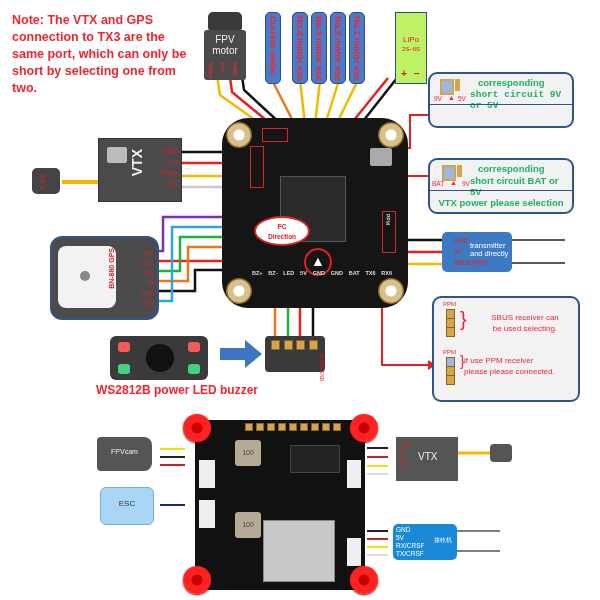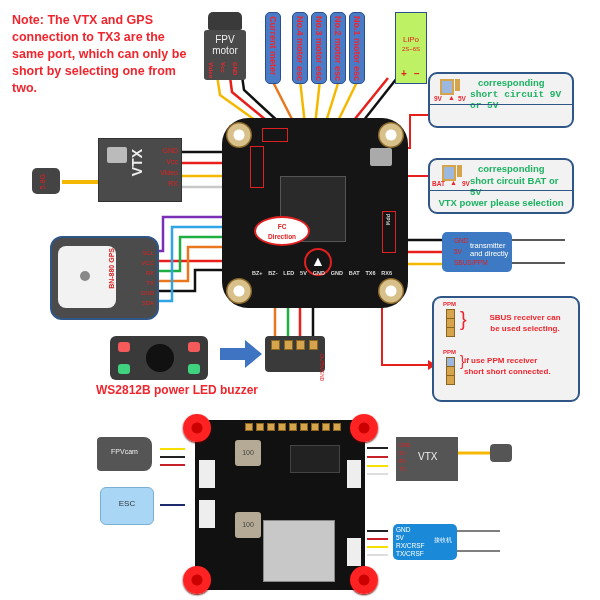--- a/index.html
+++ b/index.html
@@ -2,21 +2,21 @@
 <html><head>
 <meta charset="utf-8">
 <style>
   html, body { margin: 0; padding: 0; background: #ffffff; }
   body { width: 600px; height: 600px; position: relative; overflow: hidden; font-family: "Liberation Sans", sans-serif; }
   .abs { position: absolute; }
   .note { left: 12px; top: 12px; width: 185px; color: #f0262f; font-size: 12.5px; font-weight: bold; line-height: 17px; }
   svg#wires { position: absolute; left: 0; top: 0; }
   .panel { position: absolute; background: #f2f2f2; border: 2px solid #2f5687; border-radius: 9px; box-sizing: border-box; }
   .grn { color: #1db362; font-weight: bold; font-size: 9.5px; }
-  .redt { color: #f0262f; font-weight: bold; }
+  .redt { color: #f0262f; font-weight: normal; }
   .pcb { position: absolute; background: #151515; border-radius: 26px; }
   .vlabel { writing-mode: vertical-rl; font-size: 9px; color: #f0262f; font-weight: bold; position: absolute; }
   .strip { position: absolute; background: #4a7bc6; border: 1px solid #2c4f8c; border-radius: 5px; }
   .chip { position: absolute; background: #2a2a2a; border: 1px solid #555; }
   .pad { position: absolute; width: 7px; height: 8px; background: #d6a44c; border: 1px solid #8a6520; }
   .mount { position: absolute; width: 26px; height: 26px; border-radius: 50%; background: radial-gradient(circle, #fff 0 5px, #d8c08a 6px 11px, #8d6a2c 12px); }
   .redmount { position: absolute; width: 28px; height: 28px; border-radius: 50%; background: radial-gradient(circle, #c00 0 5px, #f22 6px 14px); box-shadow: 0 1px 2px #600; }
 </style>
 </head>
 <body>
@@ -229,21 +229,21 @@
     <div>SBUS receiver can</div>
       <div>be used selecting.</div>
   </div>
   <div class="redt" style="position:absolute;left:9px;top:51px;font-size:6px;">PPM</div>
   <div class="pad" style="left:12px;top:59px;background:#9cb8df;"></div>
     <div class="pad" style="left:12px;top:68px;"></div>
     <div class="pad" style="left:12px;top:77px;"></div>
   <div class="redt" style="position:absolute;left:26px;top:55px;font-size:14px;font-weight:normal;">}</div>
   <div class="redt" style="position:absolute;left:30px;top:57px;width:116px;text-align:left;font-size:8px;line-height:11px;">
     <div>if use PPM receiver</div>
-      <div>short short connected.</div>
+      <div>please please connected.</div>
   </div>
 </div>
 
 <div class="abs" style="left:110px;top:336px;width:98px;height:44px;background:#3a3a3a;border-radius:6px;">
   <div style="position:absolute;left:8px;top:6px;width:12px;height:10px;background:#f45a5a;border-radius:3px;"></div>
   <div style="position:absolute;right:8px;top:6px;width:12px;height:10px;background:#f45a5a;border-radius:3px;"></div>
   <div style="position:absolute;left:8px;bottom:6px;width:12px;height:10px;background:#3fd27f;border-radius:3px;"></div>
   <div style="position:absolute;right:8px;bottom:6px;width:12px;height:10px;background:#3fd27f;border-radius:3px;"></div>
   <div style="position:absolute;left:36px;top:8px;width:28px;height:28px;border-radius:50%;background:#111;"></div>
 </div>

